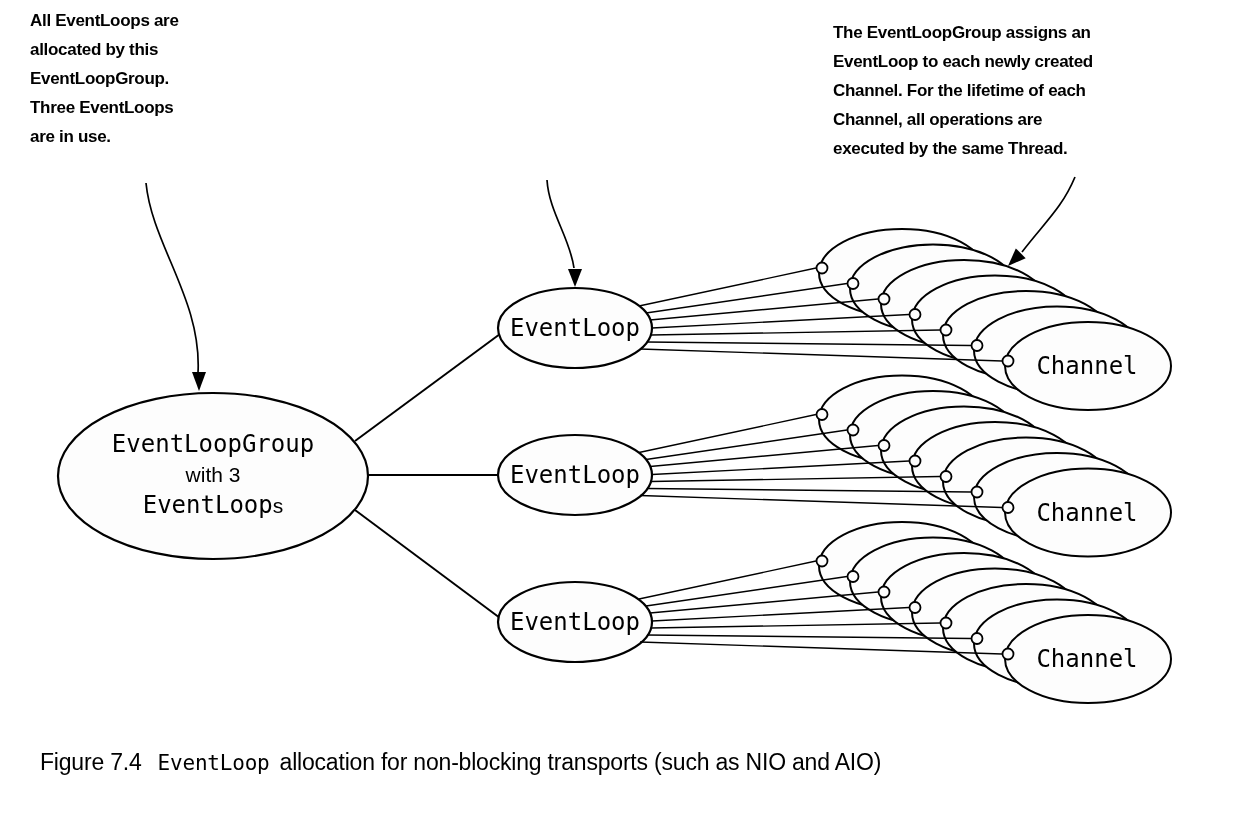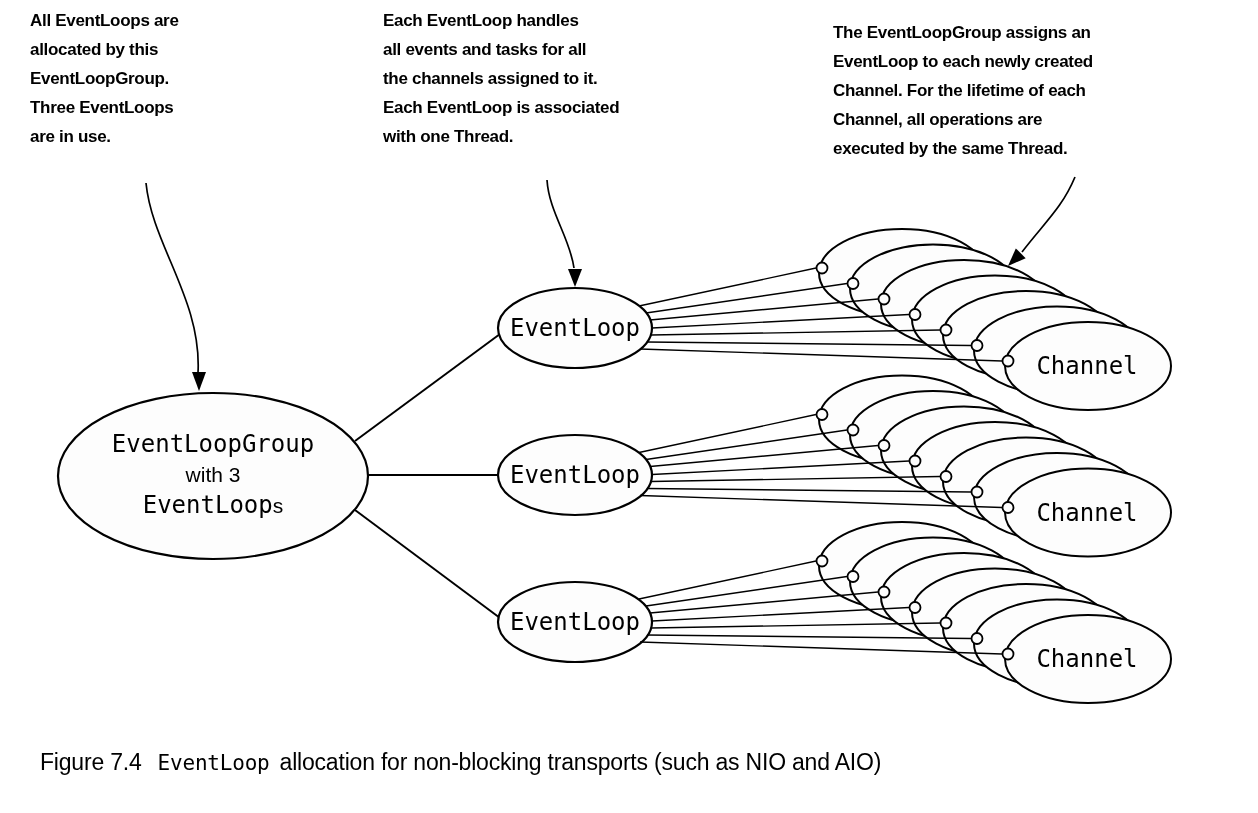--- a/index.html
+++ b/index.html
@@ -60,25 +60,20 @@
 </head>
 <body>
 
 <div id="page">
 
   <div id="annotation-1" class="annotation">All EventLoops are
 allocated by this
 EventLoopGroup.
 Three EventLoops
 are in use.</div>
-  <div id="annotation-2" class="annotation">Each EventLoop handles
-all events and tasks for all
-the channels assigned to it.
-Each EventLoop is associated
-with one Thread.</div>
   <div id="annotation-3" class="annotation">The EventLoopGroup assigns an
 EventLoop to each newly created
 Channel. For the lifetime of each
 Channel, all operations are
 executed by the same Thread.</div>
 
   <svg id="diagram-svg" width="1258" height="813" viewBox="0 0 1258 813">
     <defs>
       <g id="channel-stack-shape">
         <ellipse class="stack-ellipse" cx="0" cy="0" rx="83" ry="44"></ellipse>

